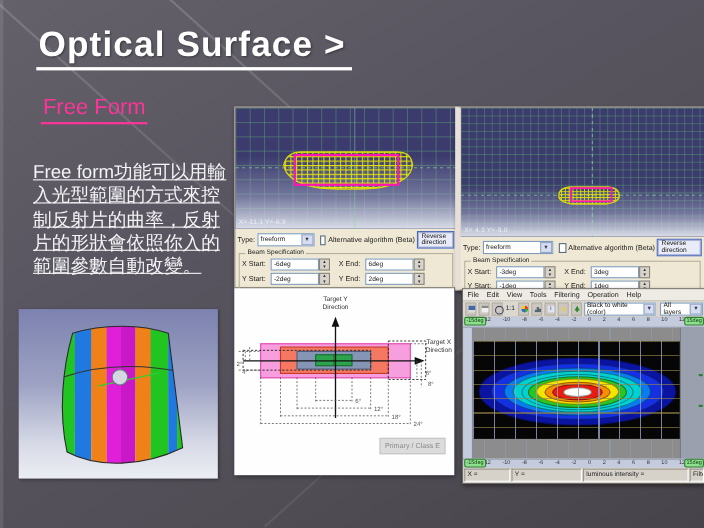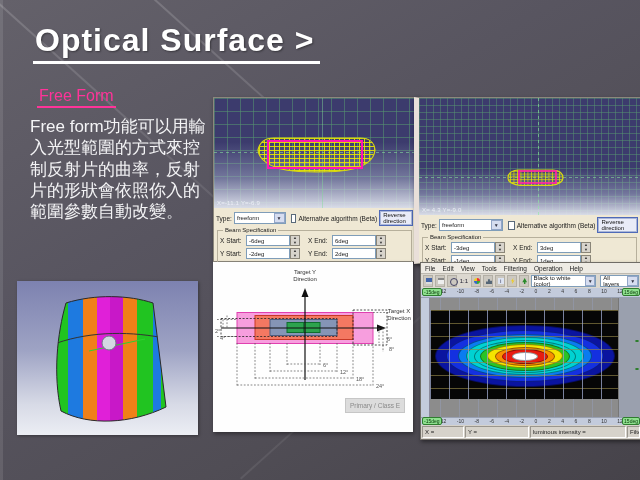--- a/index.html
+++ b/index.html
@@ -5,22 +5,22 @@
   html,body{margin:0;padding:0;}
   #slide{position:relative;width:640px;height:480px;overflow:hidden;
     background:linear-gradient(150deg,#64616a 0%,#585560 38%,#504d55 70%,#46434a 100%);
     font-family:"Liberation Sans",sans-serif;}
   .abs{position:absolute;}
   .diag{position:absolute;height:2px;background:linear-gradient(to right,rgba(255,255,255,.16),rgba(255,255,255,.03));transform-origin:0 0;}
   #edge-hl{left:0;top:0;width:3px;height:480px;background:rgba(255,255,255,.10);}
 
   #title{left:33px;top:22px;font-size:32px;font-weight:bold;color:#fff;letter-spacing:1px;
     border-bottom:3px solid #fff;padding:0 6px 2px 2px;text-shadow:1px 1px 2px rgba(0,0,0,.4);}
-  #tag{left:37px;top:87px;font-size:16px;color:#ff3399;border-bottom:2px solid #ff3399;padding:0 2px 1px 2px;}
-  #desc{left:30px;top:116px;width:186px;font-size:17px;line-height:1.25;color:#f4f4f6;}
+  #tag{left:37px;top:87px;font-size:20px;color:#ff3399;border-bottom:2px solid #ff3399;padding:0 2px 1px 2px;}
+  #desc{left:30px;top:146px;width:186px;font-size:17px;line-height:1.25;color:#f4f4f6;text-decoration:underline;}
 
   
   #surface-pic{left:17px;top:281px;width:181px;height:154px;
     background:linear-gradient(to bottom,#7d82b0 0%,#9ea3c4 45%,#d7dae6 80%,#eceef4 100%);
     box-shadow:1px 1px 3px rgba(0,0,0,.35);}
 
   
   .editor{position:absolute;background:#efe8d4;border:1px solid #8d887d;box-shadow:1px 2px 4px rgba(0,0,0,.45);}
   #editor-a{left:213px;top:97px;width:201px;height:163px;border-right:4px solid #ddd6d0;}
   #editor-b{left:414px;top:97px;width:221px;height:165px;border-left:5px solid #e9dfd9;border-right:1px solid #cfc8c0;}

